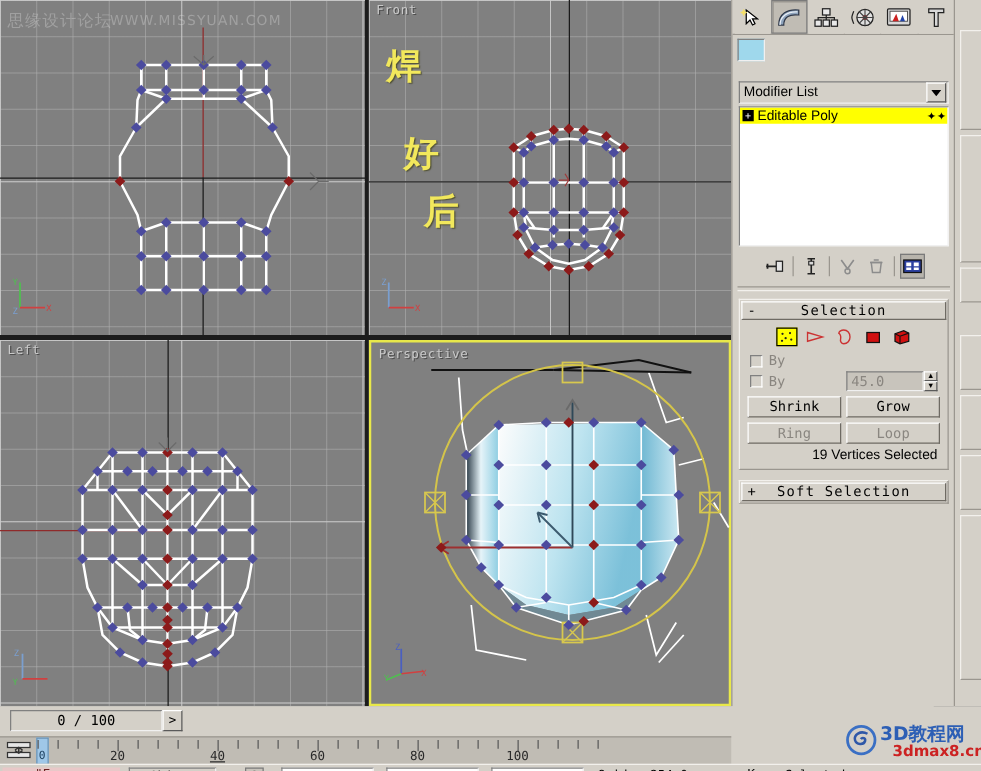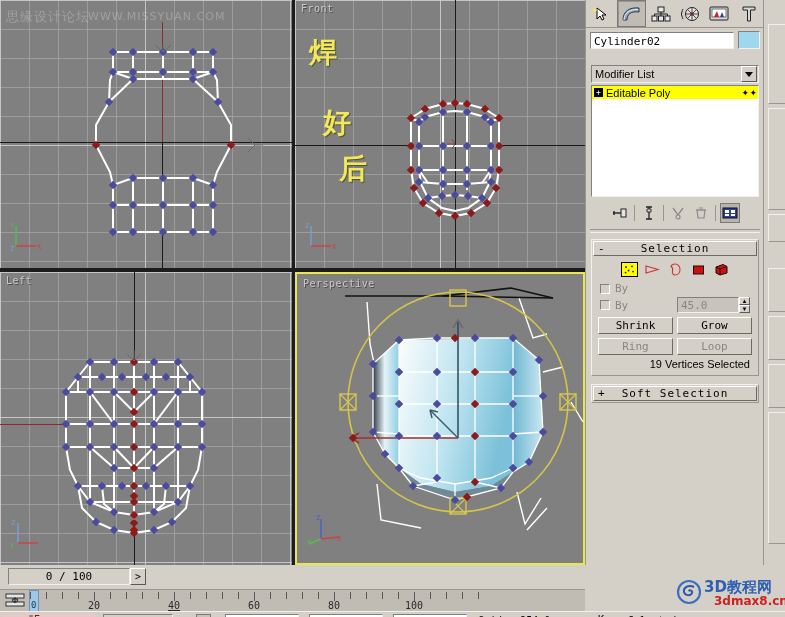--- a/index.html
+++ b/index.html
@@ -676,21 +676,20 @@
         </svg>
       </div>
       <div class="cmd-tab">
         <svg width="20" height="18" viewBox="0 0 20 18">
           <path d="M4,2 L16,2 L16,5 L11.5,5 L11.5,16 L8.5,16 L8.5,5 L4,5 Z" fill="#d8d8d8" stroke="#222" stroke-width="1"></path>
         </svg>
       </div>
     </div>
 
     <div class="name-row">
-      <div class="name-field">Cylinder02</div>
       <div class="color-swatch"></div>
     </div>
 
     <div class="modlist">
       <span>Modifier List</span>
       <div class="arrow">
         <svg width="8" height="6">
             <path d="M0,1 L8,1 L4,6 Z" fill="#000"></path>
           </svg>
       </div>

